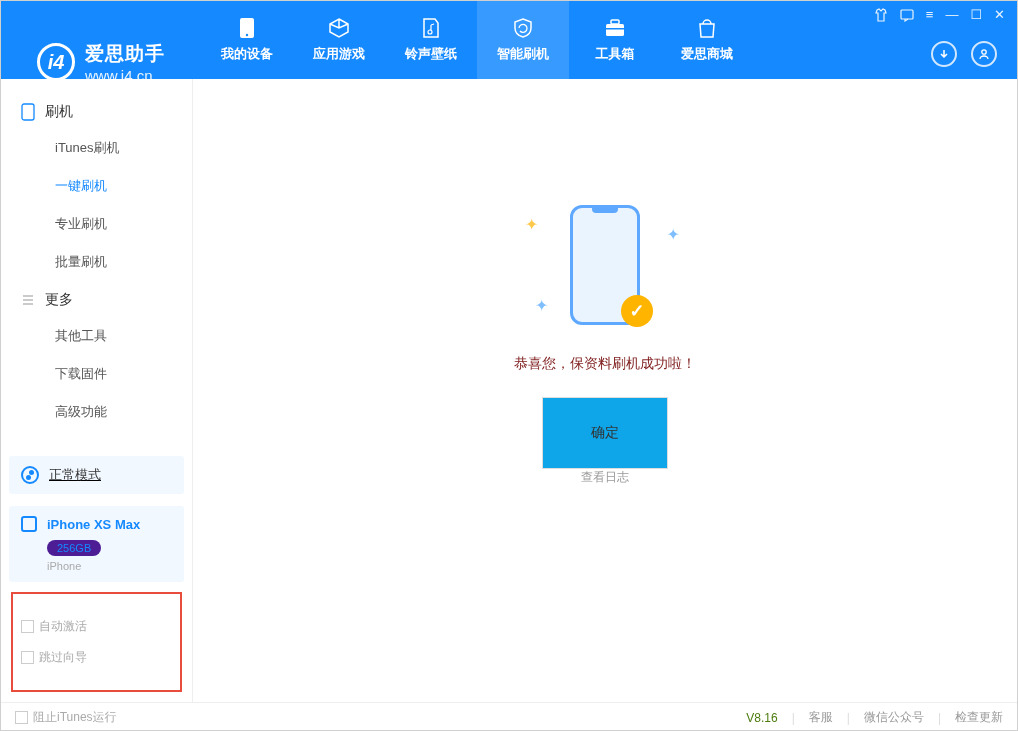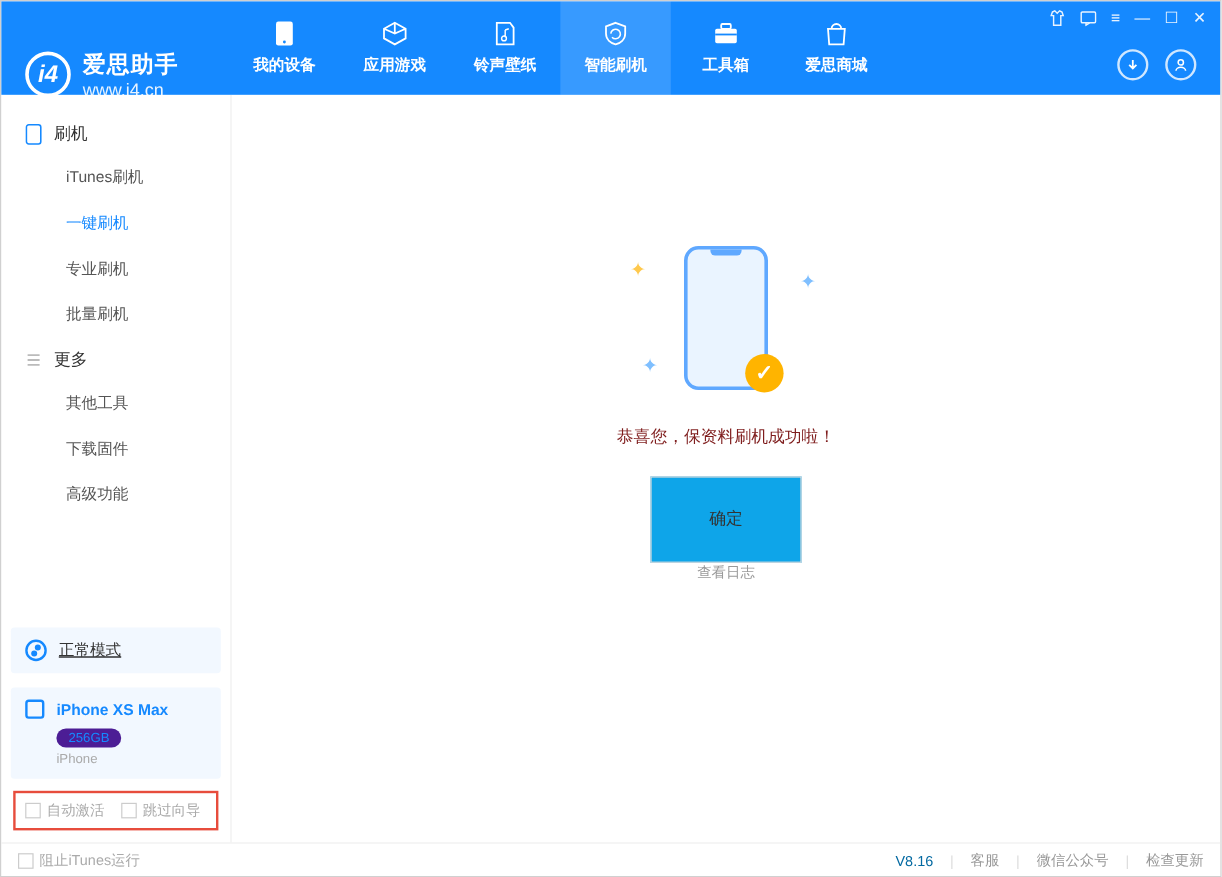--- a/index.html
+++ b/index.html
@@ -1,19 +1,19 @@
 <!DOCTYPE html>
 <html><head>
 <meta charset="utf-8">
 <style>
 * { margin: 0; padding: 0; box-sizing: border-box; font-family: "Microsoft YaHei", sans-serif; }
 body { background: #fff; width: 1018px; height: 731px; overflow: hidden; border: 1px solid #d0d0d0; }
 
 .header { background: #1589ff; height: 78px; display: flex; align-items: center; position: relative; }
-.logo-area { display: flex; align-items: center; padding: 0 20px; min-width: 190px; margin-top: 44px; }
+.logo-area { display: flex; align-items: center; padding: 0 36px; min-width: 190px; margin-top: 44px; }
 .logo-circle { width: 38px; height: 38px; border: 3px solid #fff; border-radius: 50%; display: flex; align-items: center; justify-content: center; margin-right: 10px; }
 .logo-circle span { color: #fff; font-size: 20px; font-weight: bold; font-style: italic; }
 .logo-text { color: #fff; }
 .logo-text .title { font-size: 19px; font-weight: bold; letter-spacing: 1px; }
 .logo-text .subtitle { font-size: 15px; opacity: 0.9; }
 
 .nav-tabs { display: flex; height: 100%; font-weight: bold; }
 .nav-tab { width: 92px; display: flex; flex-direction: column; align-items: center; justify-content: center; color: #fff; font-size: 13px; cursor: pointer; gap: 6px; }
 .nav-tab.active { background: rgba(255,255,255,0.15); }
 .nav-icon { width: 26px; height: 22px; display: flex; align-items: center; justify-content: center; }
@@ -38,21 +38,21 @@
 .mode-icon::after { content: ''; width: 5px; height: 5px; background: #1589ff; border-radius: 50%; position: absolute; bottom: 2px; right: 6px; }
 .mode-box span { color: #333; font-size: 13px; }
 
 .device-box { background: #f2f8ff; border-radius: 3px; padding: 10px 12px; cursor: pointer; }
 .device-box .dev-row { display: flex; align-items: center; gap: 10px; margin-bottom: 6px; }
 .dev-icon { width: 16px; height: 16px; border: 2px solid #1589ff; border-radius: 3px; }
 .device-box .dev-name { color: #1589ff; font-size: 13px; font-weight: bold; }
 .dev-badge { display: inline-block; background: #4c1d95; color: #1589ff; font-size: 11px; padding: 2px 10px; border-radius: 10px; margin-left: 26px; }
 .dev-type { color: #aaa; font-size: 11px; margin-left: 26px; margin-top: 4px; }
 
-.check-row { border: 2px solid #e74c3c; margin: 10px 2px 2px; padding: 6px 8px; display: flex; gap: 14px; }
+.check-row { border: 2px solid #e74c3c; margin: 10px 2px 2px; padding: 24px 8px; display: flex; gap: 14px; flex-direction: column; }
 .chk { display: flex; align-items: center; gap: 5px; font-size: 12px; color: #aaa; cursor: pointer; }
 .chk-box { width: 13px; height: 13px; border: 1px solid #ccc; background: #fff; }
 
 .main { flex: 1; display: flex; flex-direction: column; align-items: center; justify-content: center; padding-bottom: 100px; }
 .phone-illustration { position: relative; width: 200px; height: 140px; margin-bottom: 20px; display: flex; align-items: center; justify-content: center; }
 .phone-shape { width: 70px; height: 120px; border: 3px solid #5fa8ff; border-radius: 12px; background: #eaf4ff; position: relative; }
 .phone-notch { width: 26px; height: 5px; background: #5fa8ff; border-radius: 0 0 4px 4px; position: absolute; top: 0; left: 50%; transform: translateX(-50%); }
 .check-badge { position: absolute; bottom: 8px; right: 52px; width: 32px; height: 32px; background: #ffb400; border-radius: 50%; display: flex; align-items: center; justify-content: center; color: #fff; font-size: 18px; font-weight: bold; }
 .sparkle { position: absolute; color: #8fc4ff; }
 .sparkle.s1 { left: 20px; top: 20px; color: #ffc94d; }
@@ -61,21 +61,21 @@
 
 .success-msg { font-size: 14px; color: #7f1d1d; margin-bottom: 24px; }
 .confirm-btn { padding: 26px 48px; border: 1px solid #ddd; background: #0ea5e9; font-size: 14px; color: #333; cursor: pointer; }
 .view-log { font-size: 12px; color: #999; cursor: pointer; }
 
 .footer { height: 30px; border-top: 1px solid #eee; display: flex; align-items: center; padding: 0 14px; font-size: 12px; color: #999; }
 .footer .left { display: flex; align-items: center; gap: 6px; }
 .footer .right { margin-left: auto; display: flex; align-items: center; gap: 14px; }
 .footer .divider { color: #ddd; }
 .footer .link { cursor: pointer; }
-.footer .version { color: #0369a1; }
+.footer .version { color: #4d7c0f; }
 
 svg { display: block; }
 </style>
 </head>
 <body>
 
 <div class="header">
   <div class="logo-area">
     <div class="logo-circle">
         <span>i4</span>

